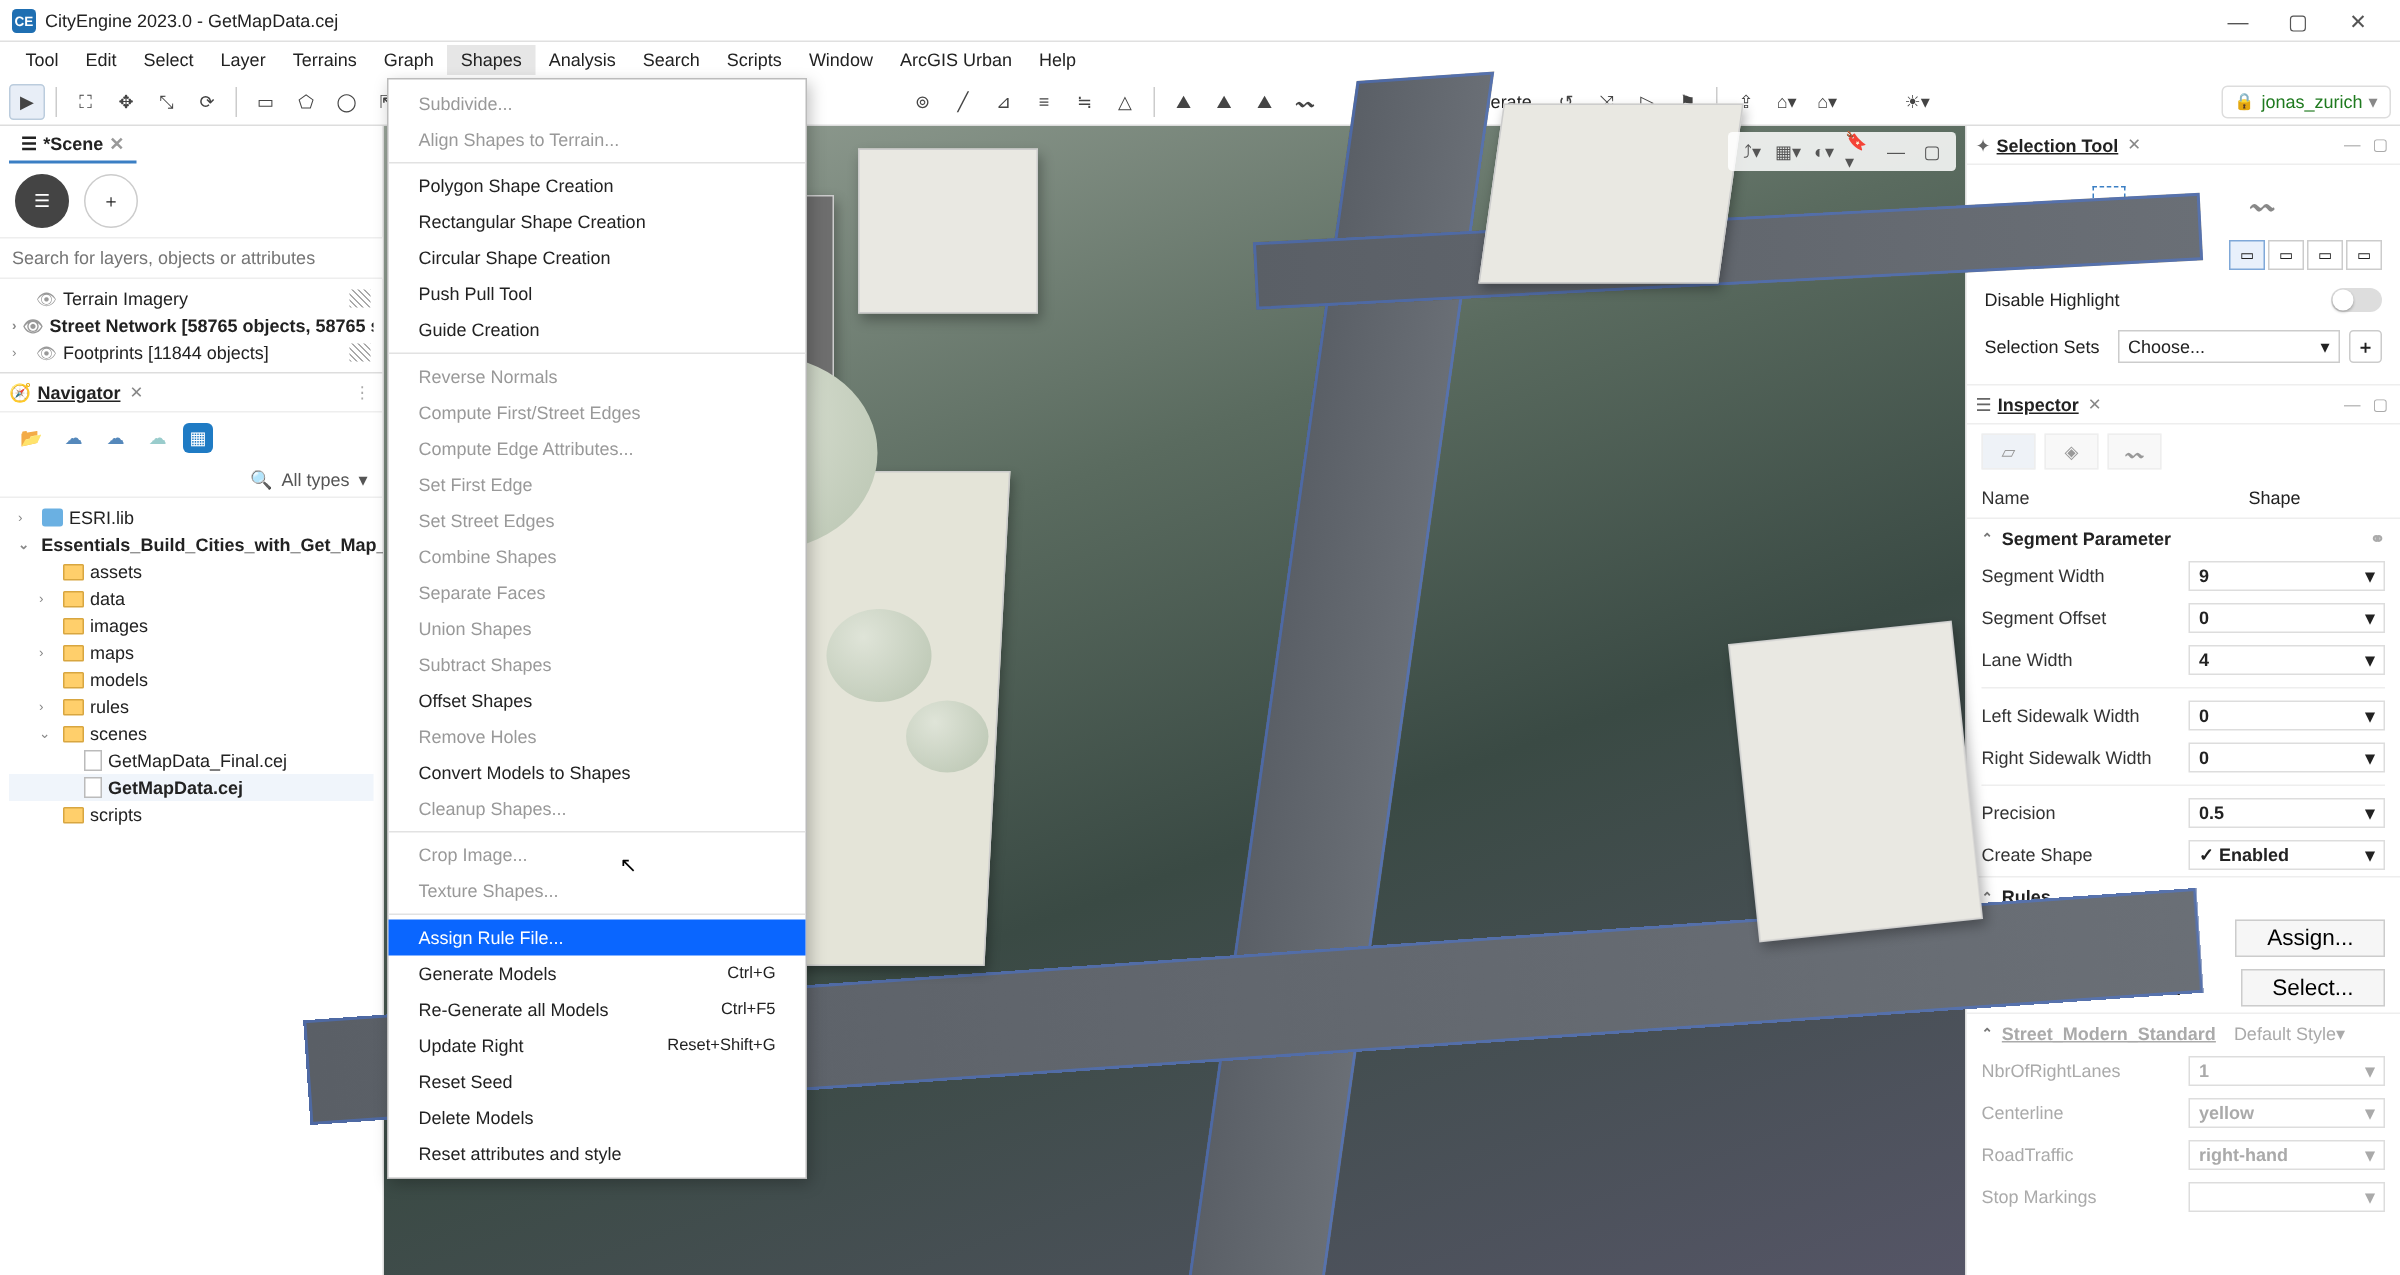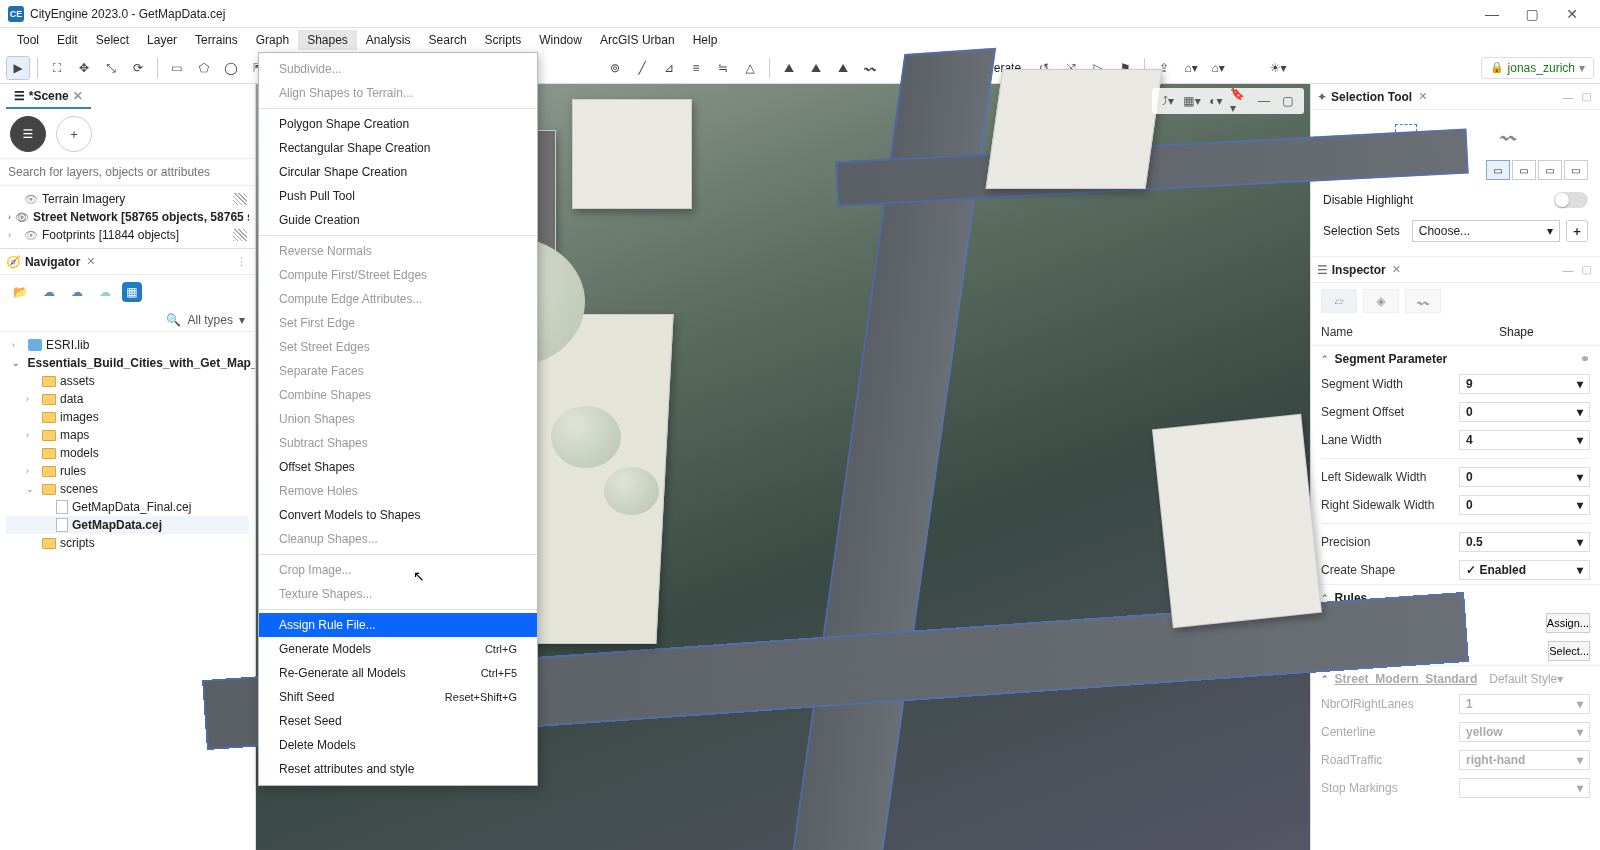--- a/index.html
+++ b/index.html
@@ -26,21 +26,21 @@
 
 
 .main { display:flex; height: calc(850px - 28px - 24px - 32px); }
 .left { width:256px; display:flex; flex-direction:column; border-right:1px solid #ddd;}
 .center { flex:1; background:#667; position:relative;}
 .right { width:290px; border-left:1px solid #ddd; display:flex; flex-direction:column; overflow:hidden;}
 
 
 .panel-hdr { display:flex; align-items:center; height:26px; padding:0 6px; border-bottom:1px solid #eee; gap:4px;}
 .panel-hdr .icon { color:#666; font-size:12px; }
-.panel-hdr .title { font-weight:600; }
+.panel-hdr .title { font-weight:600;text-decoration:underline; }
 .panel-hdr .close { margin-left:2px; color:#888; font-size:11px;}
 .panel-hdr .spacer { flex:1; }
 .panel-hdr .ctrl { color:#aaa; font-size:11px; padding:0 2px;}
 
 
 .scene-tabs { display:flex; align-items:center; height:26px; padding:0 6px;}
 .scene-tab { display:flex; align-items:center; gap:4px; padding:4px 8px; border-bottom:2px solid #3b7fc4; font-weight:600;}
 .scene-toolbar { display:flex; align-items:center; padding:6px 10px; gap:10px;}
 .round-btn { width:36px; height:36px; border:1px solid #ccc; border-radius:50%; display:flex; align-items:center; justify-content:center; background:#fff;}
 .round-btn.active { background:#444; color:#fff; border-color:#444;}
@@ -98,21 +98,21 @@
 .inspector { flex:1; display:flex; flex-direction:column; overflow:auto;}
 .insp-tabs { display:flex; gap:6px; padding:6px 10px;}
 .insp-tab { width:36px; height:24px; border:1px solid #eee; background:#f8f8f8; display:flex;align-items:center;justify-content:center; color:#999;}
 .insp-tab.active { background:#eef2f7; }
 .insp-row { display:flex; align-items:center; padding:4px 10px; gap:8px;}
 .insp-row .label { width:130px; color:#333;}
 .insp-row .value { flex:1; border:1px solid #ddd; padding:2px 6px; font-weight:600; display:flex; justify-content:space-between; align-items:center;}
 .insp-row .value.plain { border:none; font-weight:400; padding-left:0;margin-left:40px;}
 .insp-section { display:flex; align-items:center; gap:6px; padding:6px 10px 4px; font-weight:600; border-top:1px solid #eee;}
 .insp-section .chev { font-size:9px; color:#777;}
-.insp-btn { border:1px solid #ccc; padding:3px 0; background:#f6f6f6; font-size:11px;}
+.insp-btn { border:1px solid #ccc; padding:3px 20px; background:#f6f6f6; font-size:15px;}
 .insp-row.muted .label, .insp-row.muted .value { color:#aaa;}
 .little-sep { height:1px; background:#eee; margin:4px 10px;}
 
 
 .u { font-family:"Segoe UI Symbol","Segoe UI",Arial;}
 </style>
 </head>
 <body>
 
 <div class="titlebar">
@@ -553,24 +553,24 @@
     <div class="dd-item disabled">
       <span>Compute Edge Attributes...</span>
     </div>
     <div class="dd-item disabled">
       <span>Set First Edge</span>
     </div>
     <div class="dd-item disabled">
       <span>Set Street Edges</span>
     </div>
     <div class="dd-item disabled">
+      <span>Combine Shapes</span>
+    </div>
+    <div class="dd-item disabled">
       <span>Separate Faces</span>
-    </div>
-    <div class="dd-item disabled">
-      <span>Combine Shapes</span>
     </div>
     <div class="dd-item disabled">
       <span>Union Shapes</span>
     </div>
     <div class="dd-item disabled">
       <span>Subtract Shapes</span>
     </div>
     <div class="dd-item">
       <span>Offset Shapes</span>
     </div>
@@ -596,21 +596,21 @@
     </div>
     <div class="dd-item">
       <span>Generate Models</span>
       <span class="shortcut">Ctrl+G</span>
     </div>
     <div class="dd-item">
       <span>Re-Generate all Models</span>
       <span class="shortcut">Ctrl+F5</span>
     </div>
     <div class="dd-item">
-      <span>Shift Seed</span>
+      <span>Update Right</span>
       <span class="shortcut">Reset+Shift+G</span>
     </div>
     <div class="dd-item">
       <span>Reset Seed</span>
     </div>
     <div class="dd-item">
       <span>Delete Models</span>
     </div>
     <div class="dd-item">
       <span>Reset attributes and style</span>

